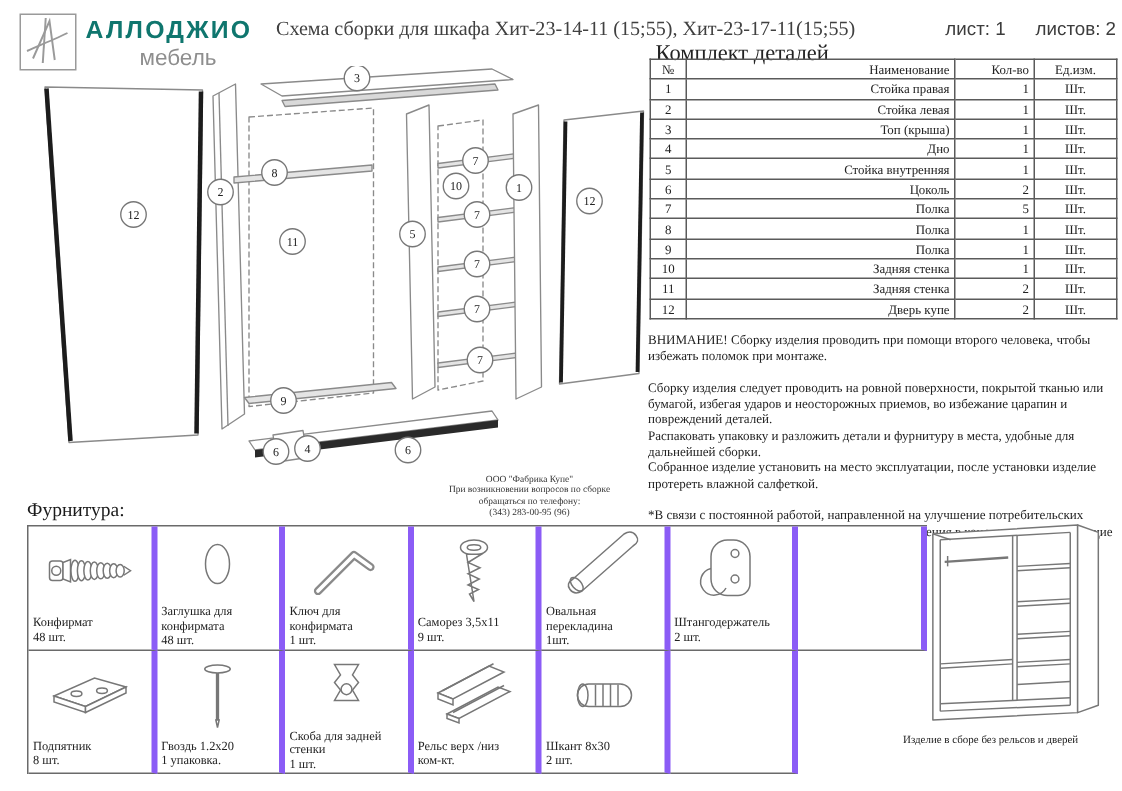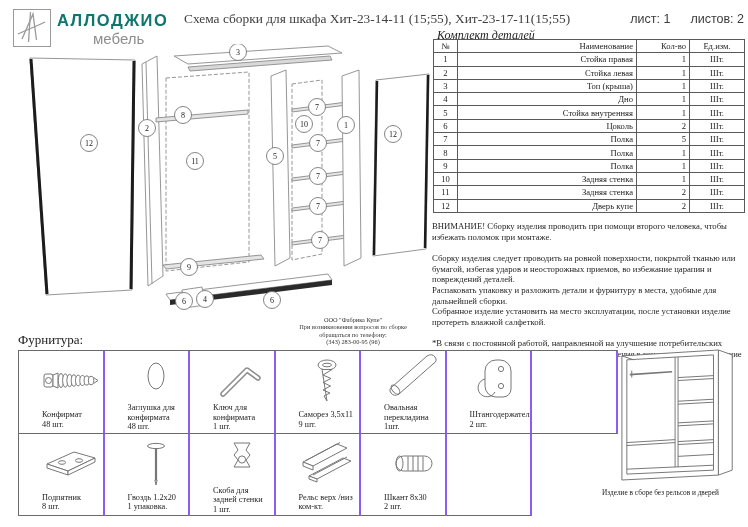--- a/index.html
+++ b/index.html
@@ -13,21 +13,21 @@
   
   .logo-box{left:13px;top:9px;width:36px;height:36px;border:1.4px solid #9a9a9a;background:#fff;}
   .brand{left:57px;top:12px;line-height:1;}
   .brand-main{font-family:"Liberation Sans",sans-serif;font-weight:bold;font-size:16.5px;letter-spacing:1.5px;color:#7b2030;}
   .brand-sub{font-family:"Liberation Sans",sans-serif;font-size:15px;color:#8e8e8e;margin-left:36px;margin-top:2px;}
   .title{left:184px;top:10px;width:420px;font-size:13.4px;line-height:18.5px;color:#404040;}
   .sheetinfo{left:600px;top:12px;width:144px;display:flex;gap:20px;justify-content:flex-end;
     font-family:"Liberation Sans",sans-serif;font-size:12.5px;color:#3c3c3c;}
 
   
-  .parts-caption{left:437px;top:28px;font-size:12px;color:#222;font-style:italic;}
+  .parts-caption{left:437px;top:28px;font-size:15px;color:#222;}
   .parts-table-wrap{left:433px;top:39px;}
   table.parts{border-collapse:collapse;width:312px;font-size:8.6px;color:#222;}
   table.parts th,table.parts td{border:1px solid #5a5a5a;padding:0 3px;height:12.3px;line-height:10px;font-weight:normal;text-align:right;}
   table.parts .c0{width:17px;text-align:center;}
   table.parts .c2{width:46px;text-align:right;}
   table.parts .c3{width:48px;text-align:center;}
 
   
   .notes{left:432px;top:221px;width:315px;font-size:8.7px;line-height:10.6px;color:#1f1f1f;}
   .notes p{margin:0;}
@@ -35,21 +35,21 @@
   .notes .foot{margin-top:11px;}
 
   
   .diagram{left:16px;top:44px;}
   .contact{left:294px;top:316px;width:118px;text-align:center;font-size:6.3px;line-height:7.4px;color:#333;}
 
   
   .hw-title{left:18px;top:332px;font-size:13px;color:#1b1b1b;}
   .hw-grid{left:18px;top:350px;display:grid;grid-template-columns:repeat(7,85.5px);grid-auto-rows:82.5px;
     border-top:1px solid #6a6a6a;border-left:1px solid #6a6a6a;background:#fff;}
-  .hw-cell{border-right:2px solid #8b5cf6;border-bottom:1px solid #6a6a6a;display:flex;flex-direction:column;overflow:hidden;padding-left:20px;}
+  .hw-cell{border-right:4px solid #8b5cf6;border-bottom:1px solid #6a6a6a;display:flex;flex-direction:column;overflow:hidden;}
   .hw-icon{flex:1;display:flex;align-items:center;justify-content:center;}
   .hw-label{padding:0 3px 3px 3px;font-size:8.3px;line-height:9.6px;color:#222;}
 
   
   .assembled{left:616px;top:344px;}
   .assembled-caption{left:602px;top:488px;width:146px;font-size:7.3px;color:#222;white-space:nowrap;}
 
   svg text{font-family:"Liberation Serif",serif;}
 </style>
 </head>

